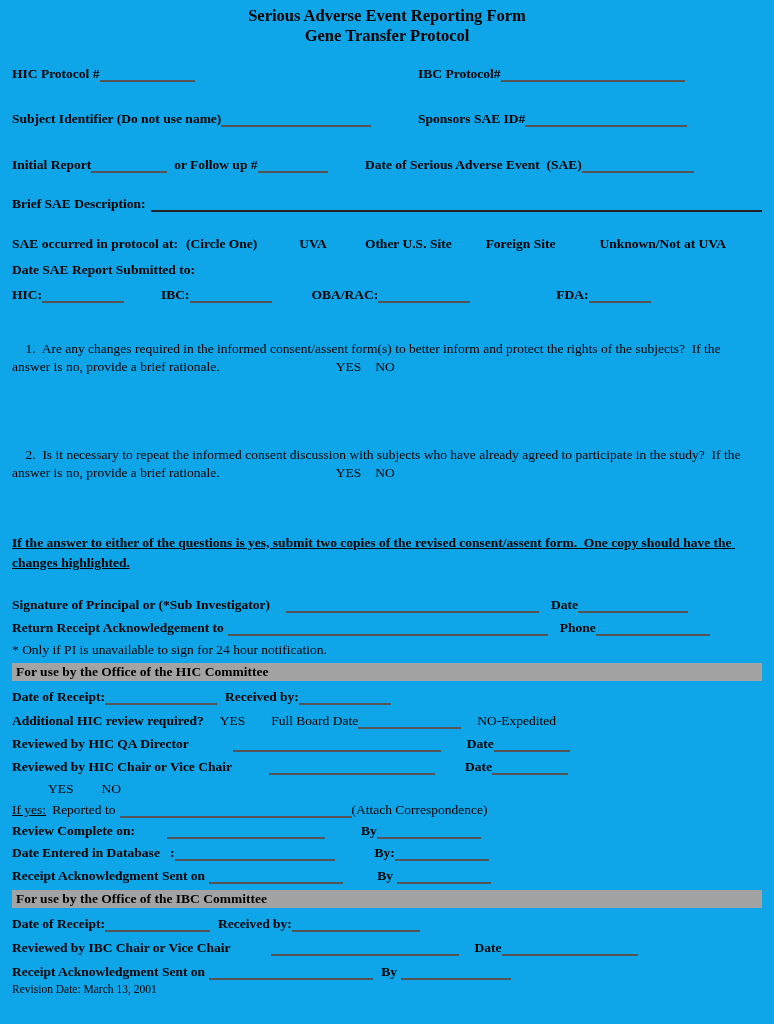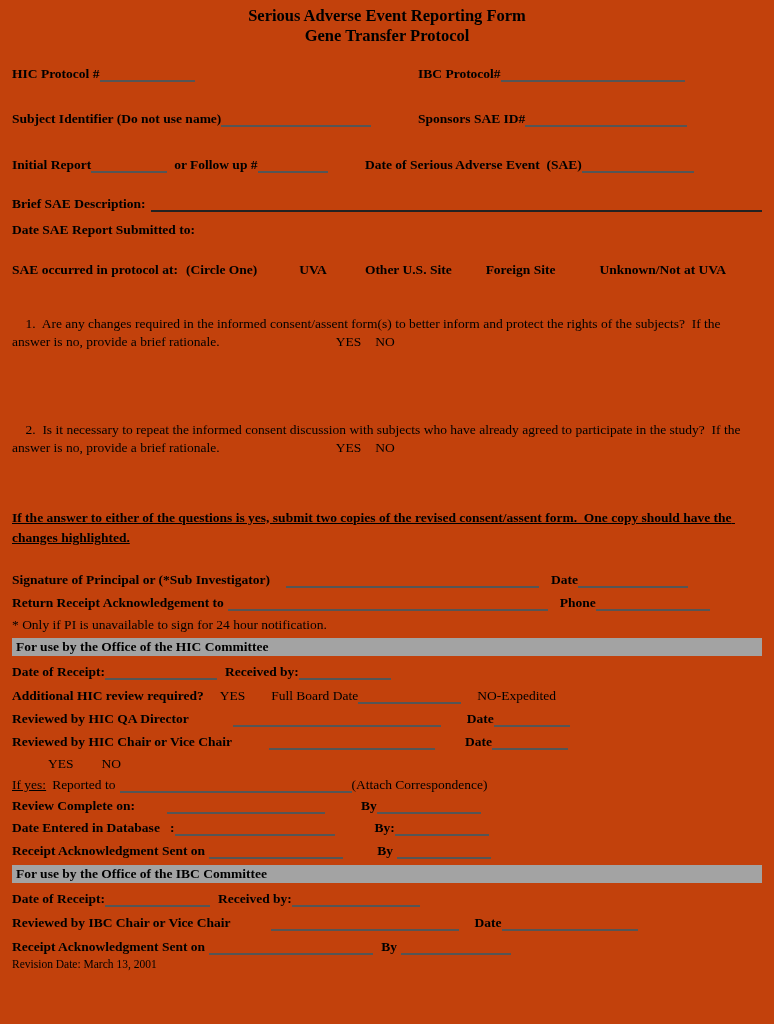--- a/index.html
+++ b/index.html
@@ -1,18 +1,18 @@
 <!DOCTYPE html>
 <html><head>
 <meta charset="utf-8">
 <style>
   html,body{margin:0;padding:0;background:#fff;}
   .page{
     width:774px;height:1024px;box-sizing:border-box;
-    padding:6px 12px 0 12px;background:#c2410c;color:#000;
+    padding:6px 12px 0 12px;background:#0ea5e9;color:#000;
     font-family:"Liberation Serif","DejaVu Serif",serif;
     font-size:13.5px;overflow:hidden;
   }
   .title{text-align:center;font-weight:bold;font-size:16.5px;line-height:1.2;}
   .row{display:flex;align-items:flex-end;white-space:nowrap;}
   .b{font-weight:bold;}
   .lbl{white-space:pre;}
   .bl{display:inline-block;border-bottom:2px solid #555;height:13px;flex:none;align-self:flex-end;}
   .grow{flex:1;}
   .q{white-space:pre-wrap;line-height:1.35;}
@@ -63,33 +63,43 @@
     </span>
     <span class="b lbl">Date of Serious Adverse Event  (SAE)</span>
     <span class="bl" style="width:112px"></span>
   </div>
 
   <div class="row" style="margin-top:23px">
     <span class="b lbl">Brief SAE Description:</span>
     <span class="bl grow" style="margin-left:6px;border-color:#222"></span>
   </div>
 
-  <div class="row" style="margin-top:10px">
-    <span class="b lbl">Date SAE Report Submitted to:</span>
-  </div>
-
   <div class="row" style="margin-top:24px">
     <span class="b lbl">SAE occurred in protocol at:</span>
     <span class="b lbl" style="margin-left:8px">(Circle One)</span>
     <span class="b lbl" style="margin-left:42px">UVA</span>
     <span class="b lbl" style="margin-left:38px">Other U.S. Site</span>
     <span class="b lbl" style="margin-left:34px">Foreign Site</span>
     <span class="b lbl" style="margin-left:44px">Unknown/Not at UVA</span>
   </div>
 
+  <div class="row" style="margin-top:10px">
+    <span class="b lbl">Date SAE Report Submitted to:</span>
+  </div>
+
+  <div class="row" style="margin-top:9px">
+    <span class="b lbl">HIC:</span>
+    <span class="bl" style="width:82px"></span>
+    <span class="b lbl" style="margin-left:37px">IBC:</span>
+    <span class="bl" style="width:82px"></span>
+    <span class="b lbl" style="margin-left:40px">OBA/RAC:</span>
+    <span class="bl" style="width:92px"></span>
+    <span class="b lbl" style="margin-left:86px">FDA:</span>
+    <span class="bl" style="width:62px"></span>
+  </div>
 
   <div class="q" style="margin-top:19px;min-height:106px">
     <span>1.  Are any changes required in the informed consent/assent form(s) to better inform and protect the rights of the subjects?  If the answer is no, provide a brief rationale.</span><span class="gap" style="width:116px"></span><span>YES</span><span class="gap" style="width:14px"></span><span>NO</span>
   </div>
 
   <div class="q" style="min-height:105px">
     <span>2.  Is it necessary to repeat the informed consent discussion with subjects who have already agreed to participate in the study?  If the answer is no, provide a brief rationale.</span><span class="gap" style="width:116px"></span><span>YES</span><span class="gap" style="width:14px"></span><span>NO</span>
   </div>
 
   <div class="note">If the answer to either of the questions is yes, submit two copies of the revised consent/assent form.  One copy should have the changes highlighted.</div>

